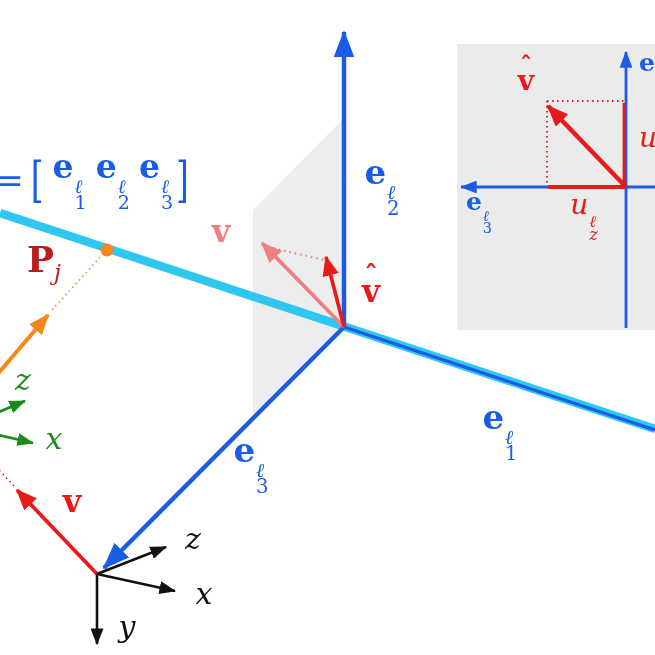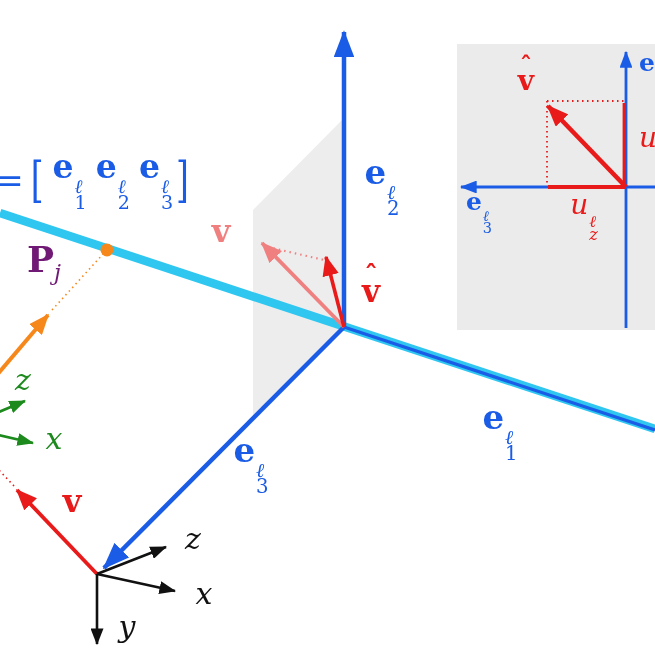--- a/index.html
+++ b/index.html
@@ -9,21 +9,21 @@
     font-family:"DejaVu Serif", serif;
   }
   #stage svg { position:absolute; left:0; top:0; }
   .mlabel { position:absolute; white-space:nowrap; line-height:1; }
   .ctr { transform:translate(-50%,-50%); }
   .bold { font-weight:bold; }
   .it { font-style:italic; }
   .blue { color:#1a5ce6; }
   .red { color:#e91a1a; }
   .salmon { color:#f08080; }
-  .orange { color:#701a75; }
+  .orange { color:#b91c1c; }
   .green { color:#1d8a1d; }
   .black { color:#111111; }
   
   .stk { display:inline-flex; flex-direction:column; align-items:flex-start;
          vertical-align:-0.45em; line-height:0.82; margin-left:1px; }
   .stk .sp { font-size:0.58em; font-style:italic; }
   .stk .sb { font-size:0.58em; font-style:normal; }
   .stk .sbit { font-size:0.58em; font-style:italic; }
   
   .hatwrap { position:relative; display:inline-block; }

